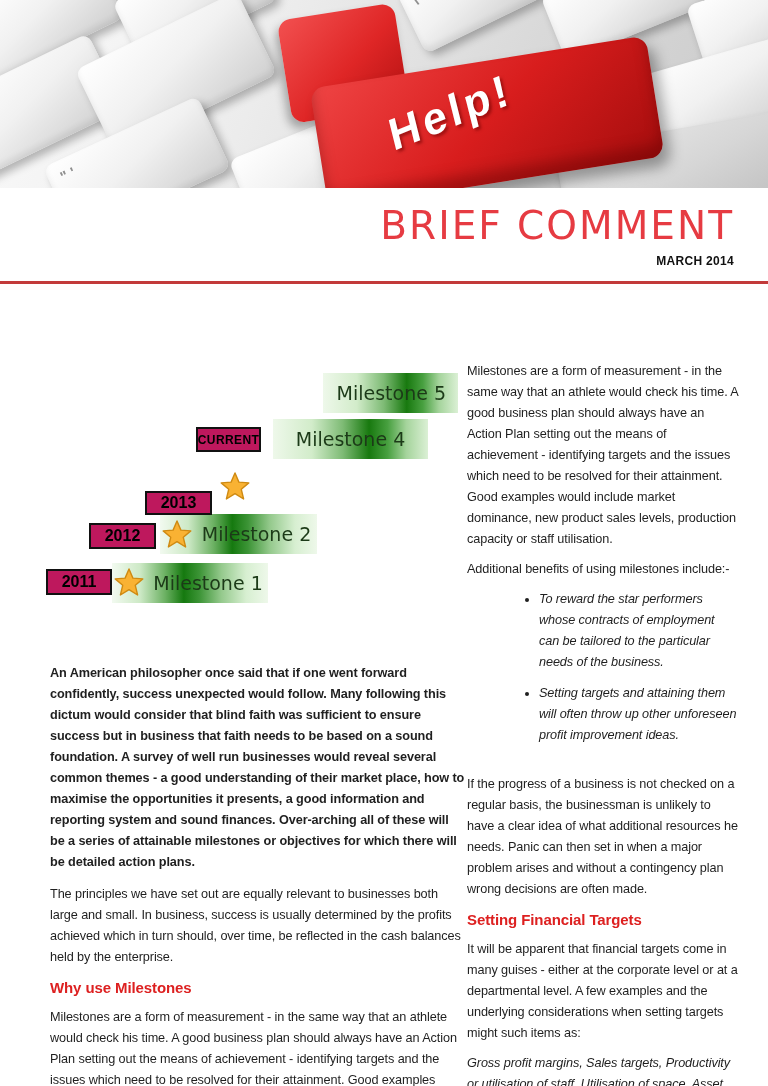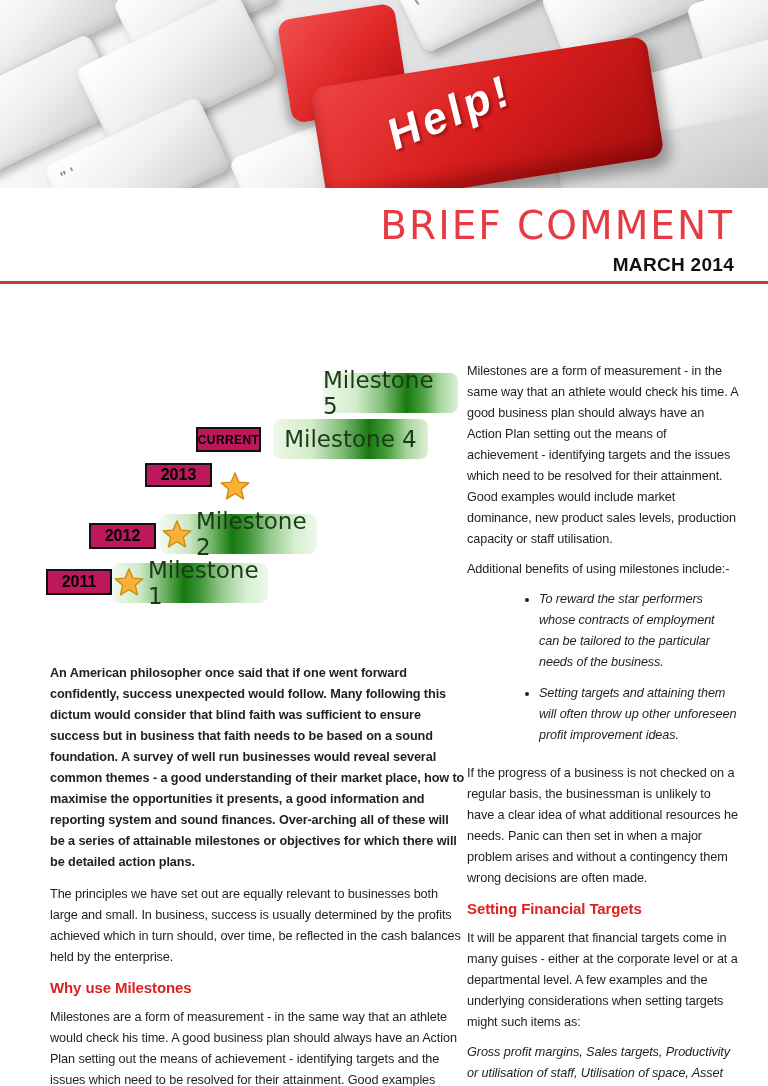--- a/index.html
+++ b/index.html
@@ -39,62 +39,62 @@
             border-radius:14px;
             background:linear-gradient(140deg,#ef4444 0%,#d81d1d 50%,#a50d0d 100%);
             box-shadow:6px 10px 14px rgba(0,0,0,0.35), inset 0 -12px 14px rgba(90,0,0,0.40); }
   .help-label { position:absolute; left:104px; top:98px; transform:rotate(-13deg) skewX(-8deg);
             color:#ffffff; font-weight:bold; font-size:44px; letter-spacing:4px;
             text-shadow:2px 3px 3px rgba(110,0,0,0.55); }
 
   
   .masthead-title { position:absolute; right:34px; top:203px; font-family:"DejaVu Sans",sans-serif;
             font-size:39px; letter-spacing:2px; color:#e63b42; white-space:nowrap; }
-  .masthead-date  { position:absolute; right:34px; top:254px; font-size:19px; font-weight:bold;
+  .masthead-date  { position:absolute; right:34px; top:254px; font-size:12px; font-weight:bold;
             color:#111; letter-spacing:0.3px; }
   .rule { position:absolute; left:0; top:281px; width:768px; height:3px; background:#c23a3a; }
   .headline { position:absolute; left:44px; top:291px; font-size:42px; font-weight:bold;
             color:#ee1111; letter-spacing:0px; white-space:nowrap; }
 
   
   .diagram { position:absolute; left:30px; top:368px; width:435px; height:245px; }
-  .bar { position:absolute; height:40px; border-radius:8px; display:flex; align-items:center;
-         font-family:"DejaVu Sans",sans-serif; font-size:23px; color:#1c3a18; }
+  .bar { position:absolute; height:40px; border-radius:0; display:flex; align-items:center;
+         font-family:"DejaVu Sans",sans-serif; font-size:19px; color:#1c3a18; }
   .bar.dark-mid  { background:linear-gradient(90deg,#f2faf0 0%,#cde9c6 18%,#6cb163 34%,
                    #15790f 46%,#3c9436 56%,#94c98c 70%,#d7efd1 86%,#eef8ea 100%); }
   .bar.dark-right{ background:linear-gradient(90deg,#eef8ea 0%,#d2ecca 25%,#7ebb75 45%,
                    #18790f 62%,#48a040 74%,#a5d49c 86%,#dbf0d5 100%); }
   .bar.with-star { padding-left:36px; justify-content:center; }
   .bar.center    { justify-content:center; }
   .bar.right     { justify-content:flex-end; padding-right:12px; }
   .bar5 { left:293px; top:5px;   width:135px; }
   .bar4 { left:243px; top:51px;  width:155px; }
   .bar3 { left:188px; top:98px;  width:155px; }
   .bar2 { left:130px; top:146px; width:157px; }
   .bar1 { left:82px;  top:195px; width:156px; }
   .tag { position:absolute; background:#be185d; border:2px solid #111; color:#000;
          display:flex; align-items:center; justify-content:center;
          font-weight:bold; font-size:16px; }
   .tag4 { left:166px; top:59px;  width:65px; height:25px; font-size:12px; letter-spacing:0.4px; }
-  .tag3 { left:115px; top:95px; width:67px; height:24px; }
+  .tag3 { left:115px; top:123px; width:67px; height:24px; }
   .tag2 { left:59px;  top:155px; width:67px; height:26px; }
   .tag1 { left:16px;  top:201px; width:66px; height:26px; }
   .star { position:absolute; width:30px; height:30px; }
   .star3 { left:190px; top:103px; }
   .star2 { left:132px; top:151px; }
   .star1 { left:84px;  top:199px; }
 
   
   .col { position:absolute; font-size:12.7px; line-height:21px; letter-spacing:-0.1px; }
   .col-left  { left:50px;  top:663px; width:415px; }
   .col-right { left:467px; top:361px; width:271px; }
   .col p { margin-bottom:9px; }
   .col p.lead { font-weight:bold; margin-bottom:11px; }
   .col h3 { color:#dd2020; font-size:15px; font-weight:bold; margin:4px 0 9px 0; }
-  .col ul { margin:2px 0 17px 0; padding-left:72px; }
+  .col ul { margin:2px 0 28px 0; padding-left:72px; }
   .col li { font-style:italic; margin-bottom:10px; }
   .col .italic { font-style:italic; margin-top:8px; }
 </style>
 </head>
 <body>
 
 <div class="page">
 
   <div class="photo">
     <div class="key k1">
@@ -164,19 +164,19 @@
     <p>Milestones are a form of measurement - in the same way that an athlete would check his time.  A good business plan should always have an Action Plan setting out the means of achievement  - identifying targets and the issues which need to be resolved for their attainment.  Good examples would include market dominance,  new product sales levels, production capacity or staff utilisation.</p>
   </div>
 
   <div class="col col-right">
     <p>Milestones are a form of measurement - in the same way that an athlete would check his time.  A good business plan should always have an Action Plan setting out the means of achievement  - identifying targets and the issues which need to be resolved for their attainment.  Good examples would include market dominance,  new product sales levels, production capacity or staff utilisation.</p>
     <p>Additional benefits of using milestones include:-</p>
     <ul>
       <li>To reward the star performers whose contracts of employment can be tailored to the particular needs of the business.</li>
       <li>Setting targets and attaining them will often throw up other unforeseen profit improvement ideas.</li>
     </ul>
-    <p>If the progress of a business is not checked on a regular basis, the businessman is unlikely to have a clear idea of what additional resources he needs. Panic can then set in when a major problem arises and without a contingency them wrong decisions are often made.</p>
+    <p>If the progress of a business is not checked on a regular basis, the businessman is unlikely to have a clear idea of what additional resources he needs. Panic can then set in when a major problem arises and without a contingency plan wrong decisions are often made.</p>
     <h3>Setting Financial Targets</h3>
     <p>It will be apparent that financial targets come in many guises - either at the corporate level or at a departmental level. A few examples and the underlying considerations when setting targets might such items as:</p>
     <p class="italic">Gross profit margins, Sales targets, Productivity or utilisation of staff, Utilisation of space, Asset management.</p>
   </div>
 
 </div>
 
 </body></html>

